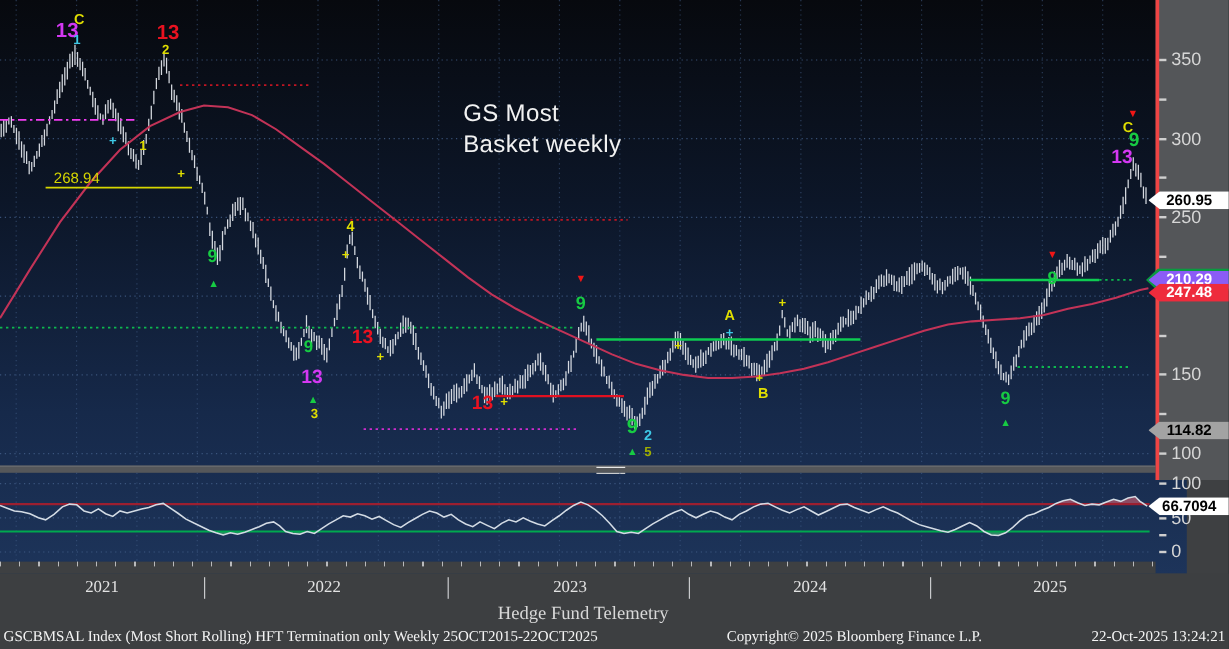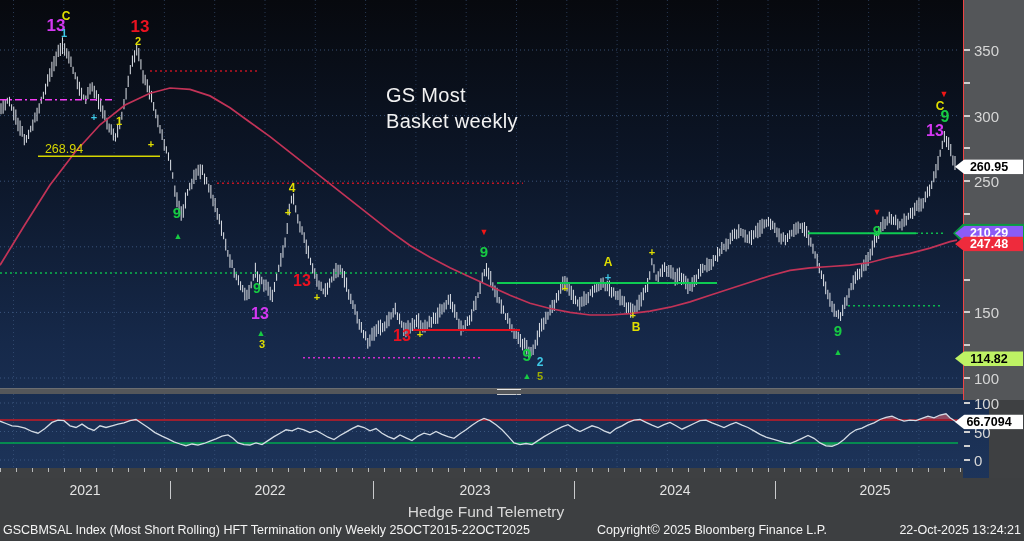--- a/index.html
+++ b/index.html
@@ -11,29 +11,29 @@
   svg{position:absolute;left:0;display:block;font-family:"Liberation Sans",sans-serif;}
   #main-svg{top:0;}
   #lower-svg{top:393px;}
   .divider{position:absolute;top:388px;left:0;width:963px;height:5px;background:#55575a;border-top:1px solid #6b6d71;}
   .handle{position:absolute;left:497px;top:0px;width:24px;height:4px;
           border-top:1px solid #e8e8e8;border-bottom:1px solid #caccce;}
   .tickstrip{position:absolute;top:468px;left:0;width:963px;height:10px;background:#3e4042;
      background-image:repeating-linear-gradient(90deg,#b9babc 0 1px,rgba(0,0,0,0) 1px 16px);
      background-size:100% 4px;background-repeat:no-repeat;}
   .chart-title{position:absolute;left:386px;top:82px;color:#f2f2f2;font-size:20px;line-height:26px;letter-spacing:.3px;}
-  .rail{position:absolute;left:963px;top:0;width:61px;height:400px;background:#545659;border-left:1px solid #ef4444;box-sizing:border-box;}
+  .rail{position:absolute;left:963px;top:0;width:61px;height:400px;background:#545659;border-left:3px solid #ef4444;box-sizing:border-box;}
   .rail .lbl{position:absolute;left:10px;transform:translateY(-50%);color:#d6d6d6;font-size:15px;}
   .rail .tick{position:absolute;left:0;width:6px;height:2px;background:#cfcfcf;transform:translateY(-50%);}
   .tag{position:absolute;left:-9px;width:68px;height:15px;line-height:15px;font-size:12.5px;font-weight:bold;
        text-align:center;transform:translateY(-50%);
        clip-path:polygon(0 50%,14% 0,100% 0,100% 100%,14% 100%);}
   .tagback{position:absolute;left:-11px;width:71px;height:19px;transform:translateY(-50%);
        clip-path:polygon(0 50%,14% 0,100% 0,100% 100%,14% 100%);}
-  .bottom{position:absolute;left:0;top:478px;width:1024px;height:63px;background:#3d3f41;}
+  .bottom{position:absolute;left:0;top:478px;width:1024px;height:63px;background:#3d3f41;font-family:Liberation Serif, serif;}
   .year{position:absolute;top:4px;transform:translateX(-50%);font-size:14px;color:#e3e3e3;}
   .ysep{position:absolute;top:3px;width:1px;height:18px;background:#c9cacc;}
   .hft{position:absolute;top:25px;left:486px;transform:translateX(-50%);font-size:15.5px;color:#d8d8d8;}
   .foot{position:absolute;top:45px;left:0;width:1024px;height:16px;font-size:12.5px;color:#f4f4f4;}
   .foot .l{position:absolute;left:3px;white-space:nowrap;}
   .foot .c{position:absolute;left:712px;transform:translateX(-50%);white-space:nowrap;}
   .foot .r{position:absolute;right:3px;white-space:nowrap;}
 </style>
 </head>
 <body>
@@ -637,21 +637,21 @@
       <div class="lbl" style="top: 181.2px;">250</div>
       <div class="lbl" style="top: 312.4px;">150</div>
       <div class="lbl" style="top: 378px;">100</div>
       <div class="lbl" style="top: 403px;">100</div>
       <div class="lbl" style="top: 431.5px;">50</div>
       <div class="lbl" style="top: 460px;">0</div>
       <div class="tag" style="top: 166.834px; background: rgb(255, 255, 255); color: rgb(0, 0, 0);">260.95</div>
       <div class="tagback" style="top: 233.3px; background: rgb(10, 154, 64);"></div>
       <div class="tag" style="top: 233.3px; background: #8b5cf6; color: rgb(255, 255, 255);">210.29</div>
       <div class="tag" style="top: 243.992px; background: rgb(238, 43, 60); color: rgb(255, 255, 255);">247.48</div>
-      <div class="tag" style="top: 358.556px; background: #bef264; color: rgb(0, 0, 0);">114.82</div>
+      <div class="tag" style="top: 358.556px; background: #a3a3a3; color: rgb(0, 0, 0);">114.82</div>
       <div class="tag" style="top: 421.976px; background: rgb(255, 255, 255); color: rgb(0, 0, 0);">66.7094</div>
     </div>
 
   <div class="bottom">
     <div id="years">
         <div class="year" style="left: 85px;">2021</div>
         <div class="year" style="left: 270px;">2022</div>
         <div class="year" style="left: 475px;">2023</div>
         <div class="year" style="left: 675px;">2024</div>
         <div class="year" style="left: 875px;">2025</div>

